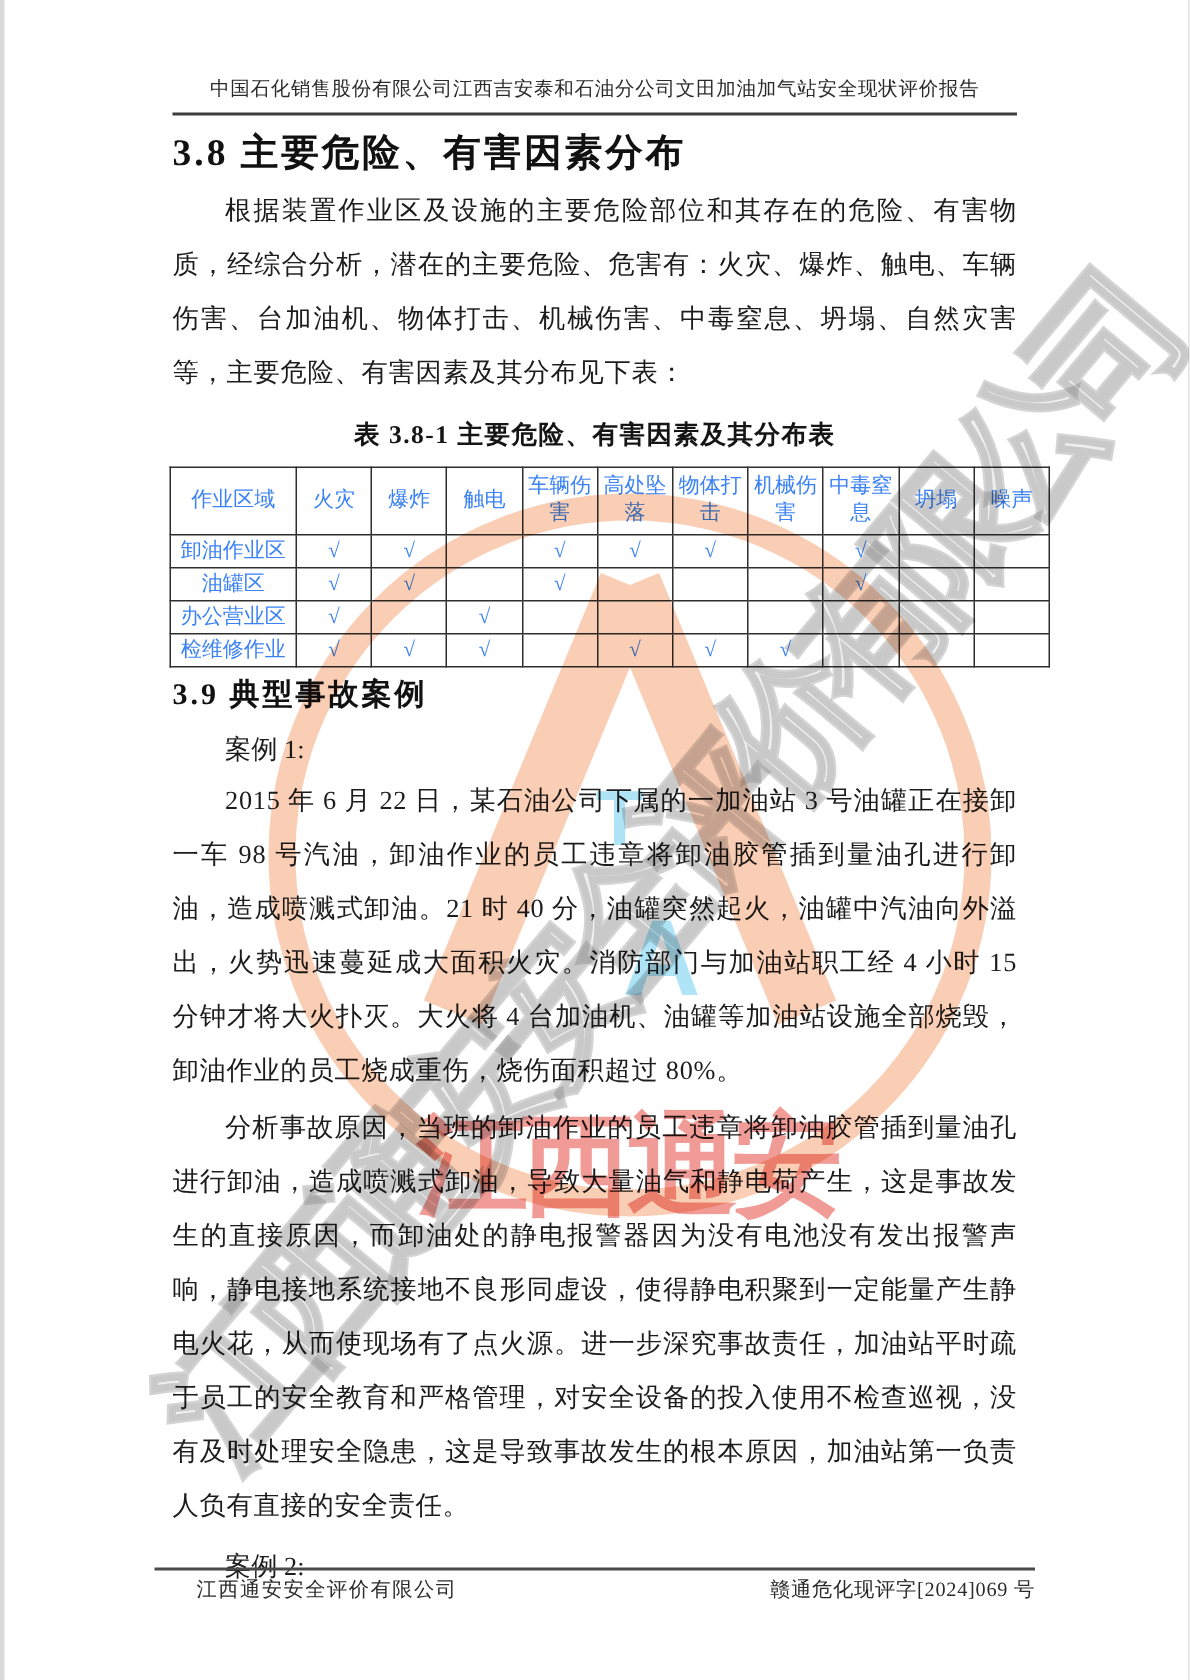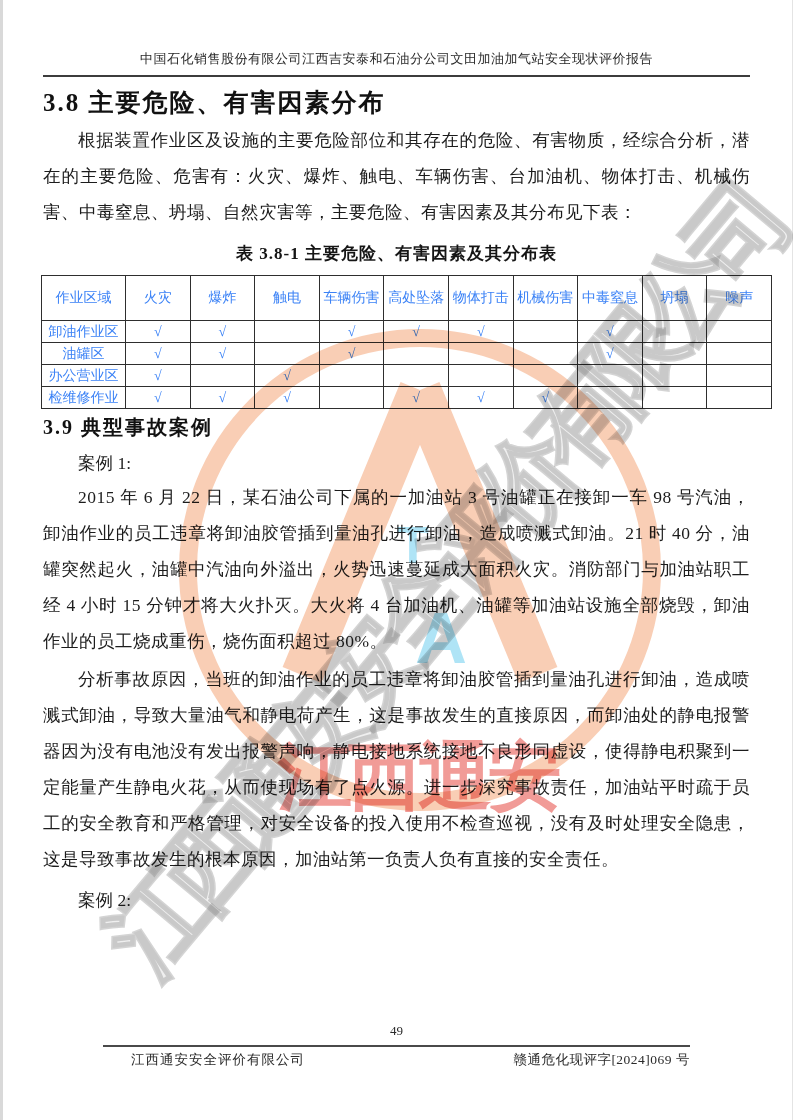--- a/index.html
+++ b/index.html
@@ -3,21 +3,21 @@
 <meta charset="utf-8">
 <style>
   html,body{margin:0;padding:0;background:#e9e9e9;}
   .page{
     position:relative;width:793px;height:1120px;margin:0 auto;background:#ffffff;
     overflow:hidden;
     font-family:"Liberation Serif","DejaVu Serif",serif;
     color:#1f1f1f;
     box-shadow:inset 3px 0 0 #d9d9d9, inset -1px 0 0 #e4e4e4;
   }
-  .content{position:relative;z-index:1;padding:0 43px;}
+  .content{position:relative;z-index:1;padding:0 115px;}
   .doc-header{
     padding-top:50px;padding-bottom:7px;border-bottom:2px solid #3c3c3c;
     text-align:center;font-size:13px;color:#2a2a2a;letter-spacing:0.5px;
   }
   .sec-heading{
     margin:13px 0 0 0;font-size:25px;font-weight:bold;line-height:26px;
     letter-spacing:2px;color:#111;
   }
   .body-para{
     margin:6px 0 0 0;font-size:17.5px;line-height:36px;letter-spacing:0.5px;
@@ -180,21 +180,20 @@
 
     <h2 class="sec-heading-2">3.9 典型事故案例</h2>
 
     <p class="case-label">案例 1:</p>
     <p class="case-para">2015 年 6 月 22 日，某石油公司下属的一加油站 3 号油罐正在接卸一车 98 号汽油，卸油作业的员工违章将卸油胶管插到量油孔进行卸油，造成喷溅式卸油。21 时 40 分，油罐突然起火，油罐中汽油向外溢出，火势迅速蔓延成大面积火灾。消防部门与加油站职工经 4 小时 15 分钟才将大火扑灭。大火将 4 台加油机、油罐等加油站设施全部烧毁，卸油作业的员工烧成重伤，烧伤面积超过 80%。</p>
     <p class="case-para">分析事故原因，当班的卸油作业的员工违章将卸油胶管插到量油孔进行卸油，造成喷溅式卸油，导致大量油气和静电荷产生，这是事故发生的直接原因，而卸油处的静电报警器因为没有电池没有发出报警声响，静电接地系统接地不良形同虚设，使得静电积聚到一定能量产生静电火花，从而使现场有了点火源。进一步深究事故责任，加油站平时疏于员工的安全教育和严格管理，对安全设备的投入使用不检查巡视，没有及时处理安全隐患，这是导致事故发生的根本原因，加油站第一负责人负有直接的安全责任。</p>
     <p class="case-label">案例 2:</p>
 
   </div>
 
-  <div class="page-number">49</div>
 
   <div class="doc-footer">
     <span class="company">江西通安安全评价有限公司</span>
     <span class="docnum">赣通危化现评字[2024]069 号</span>
   </div>
 
   <svg class="wm wm-stamp" width="530" height="560" viewBox="0 0 530 560">
     <circle cx="265" cy="275" r="232" fill="none" stroke="rgba(244,158,108,0.5)" stroke-width="18"></circle>
     <path d="M265 95 L147 380 M265 95 L383 380" fill="none" stroke="rgba(244,158,108,0.5)" stroke-width="42" stroke-linecap="butt"></path>
     <text x="258" y="268" font-size="52" font-weight="bold" text-anchor="middle" fill="rgba(122,210,240,0.6)" font-family="Liberation Sans, DejaVu Sans, sans-serif">T</text>

